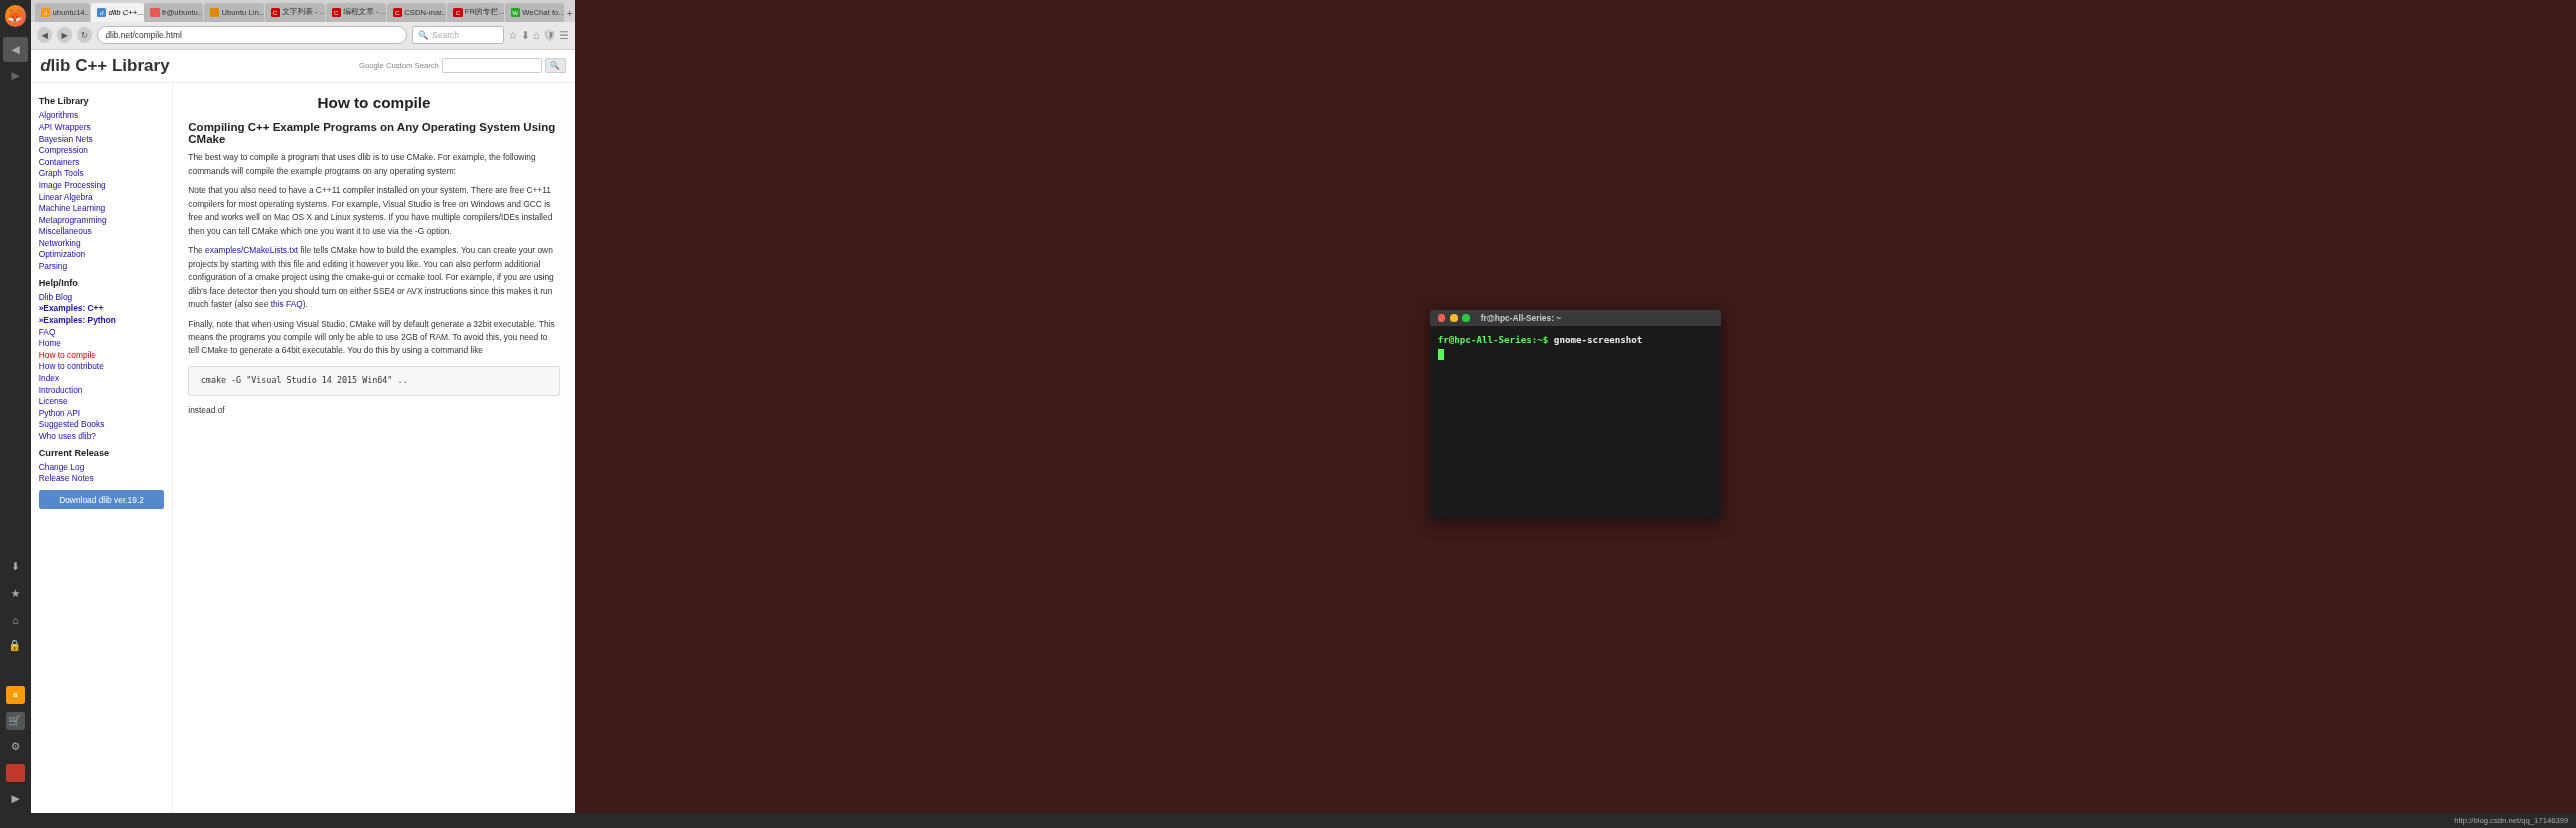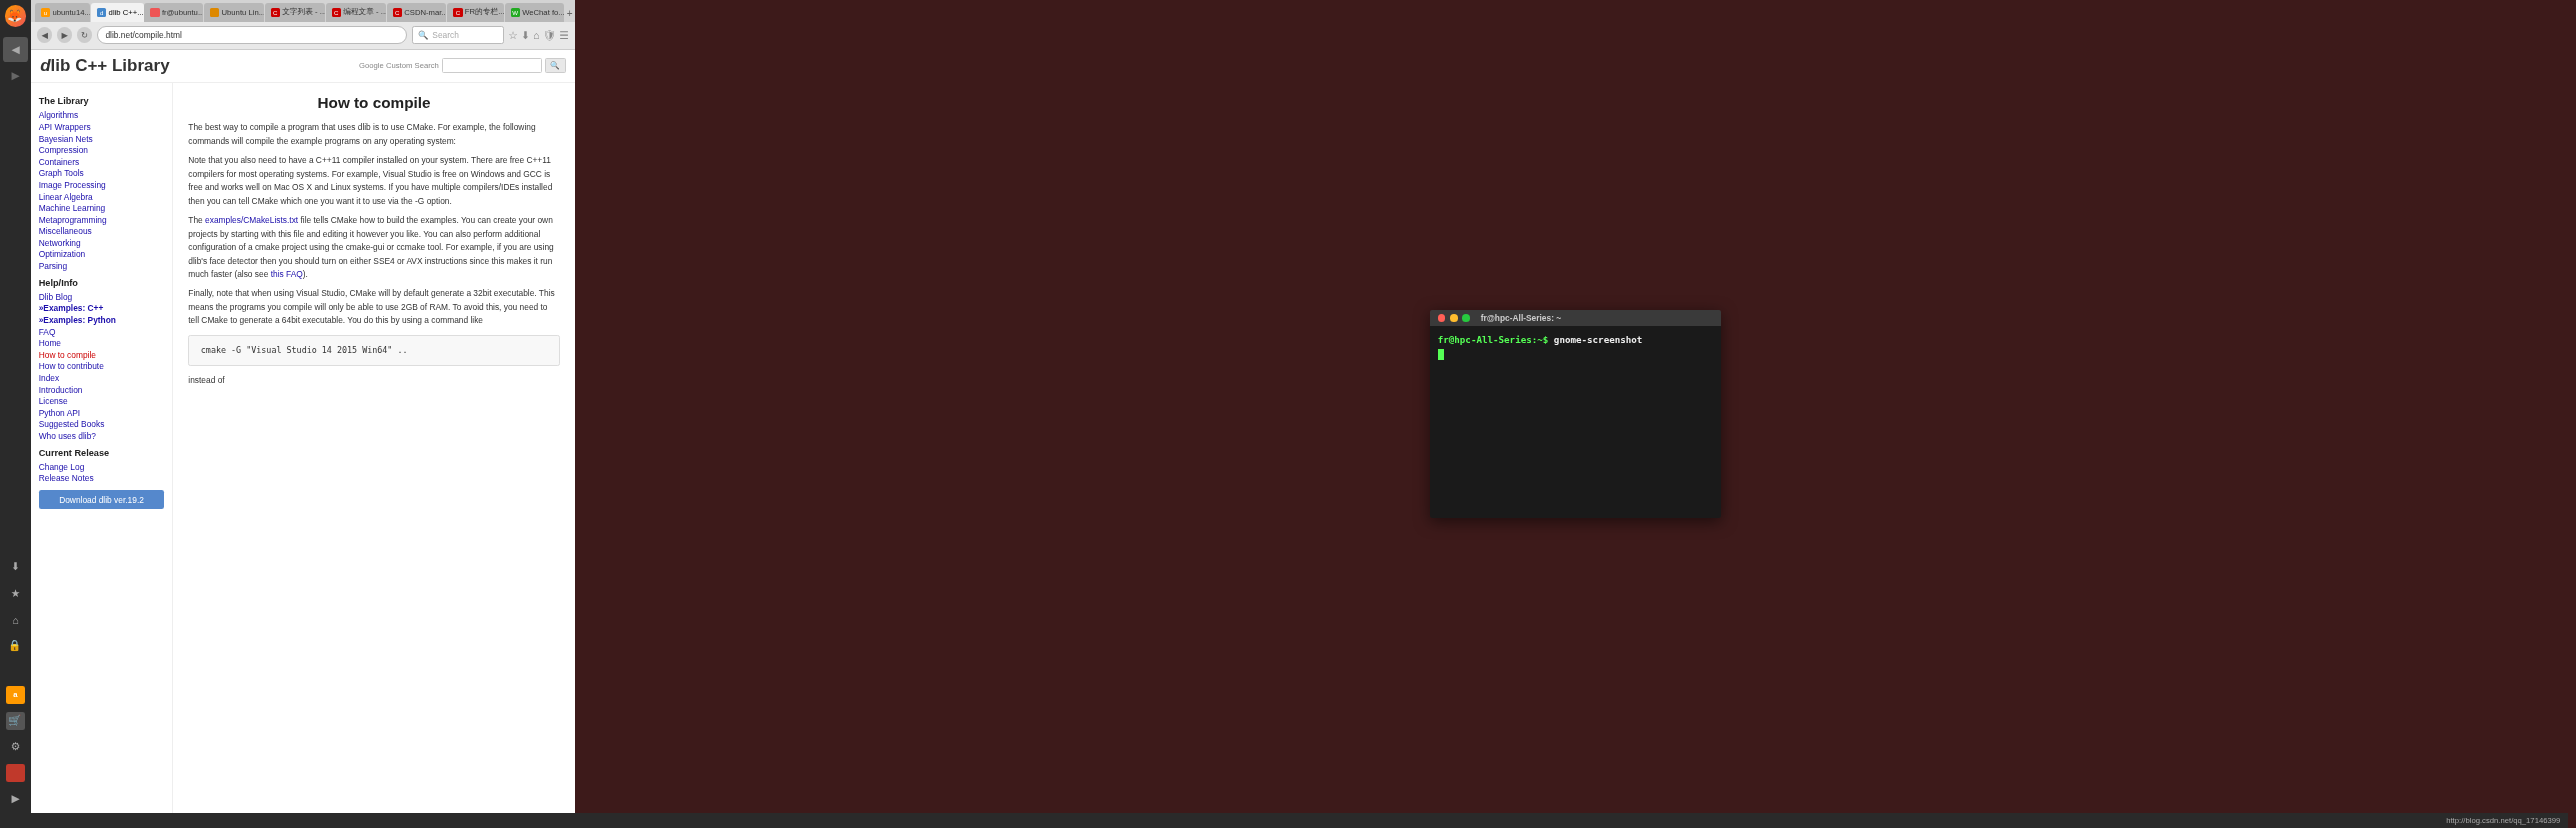--- a/index.html
+++ b/index.html
@@ -66,20 +66,21 @@
       font-size: 7.7px;
       color: #333;
       white-space: nowrap;
       max-width: 69px;
       overflow: hidden;
       cursor: pointer;
     }
     .tab.active {
       background: #f2f2f2;
       color: #000;
+      font-style: italic;
     }
     .tab-favicon {
       width: 9.2px;
       height: 9.2px;
       margin-right: 2.3px;
       flex-shrink: 0;
       border-radius: 1.5px;
     }
 
     
@@ -322,21 +323,21 @@
       height: 10.7px;
       background: #55ff55;
       vertical-align: middle;
     }
 
     
     .status-bar {
       position: fixed;
       bottom: 0;
       left: 0;
-      right: 8px;
+      right: 0;
       height: 15.3px;
       background: #2a2a2a;
       display: flex;
       align-items: center;
       justify-content: flex-end;
       padding: 0 7.7px;
       font-size: 7.7px;
       color: #aaa;
     }
   </style>
@@ -496,20 +497,21 @@
 
           <div class="sidebar-section-title">Current Release</div>
           <a class="sidebar-link">Change Log</a>
           <a class="sidebar-link">Release Notes</a>
 
           <button class="download-btn">Download dlib ver.19.2</button>
         </div>
 
         <div class="dlib-main">
           <h1>How to compile</h1>
+          <h2>Compiling C++ Example Programs on Any Operating System Using CMake</h2>
           <p>The best way to compile a program that uses dlib is to use CMake. For example, the following commands will compile the example programs on any operating system:</p>
           <p>Note that you also need to have a C++11 compiler installed on your system. There are free C++11 compilers for most operating systems. For example, Visual Studio is free on Windows and GCC is free and works well on Mac OS X and Linux systems. If you have multiple compilers/IDEs installed then you can tell CMake which one you want it to use via the -G option.</p>
           <p>The <a>examples/CMakeLists.txt</a> file tells CMake how to build the examples. You can create your own projects by starting with this file and editing it however you like. You can also perform additional configuration of a cmake project using the cmake-gui or ccmake tool. For example, if you are using dlib's face detector then you should turn on either SSE4 or AVX instructions since this makes it run much faster (also see <a>this FAQ</a>).</p>
           <p>Finally, note that when using Visual Studio, CMake will by default generate a 32bit executable. This means the programs you compile will only be able to use 2GB of RAM. To avoid this, you need to tell CMake to generate a 64bit executable. You do this by using a command like</p>
           <div class="code-block">
             <pre>cmake -G "Visual Studio 14 2015 Win64" ..</pre>
           </div>
           <p>instead of</p>
         </div>
       </div>

